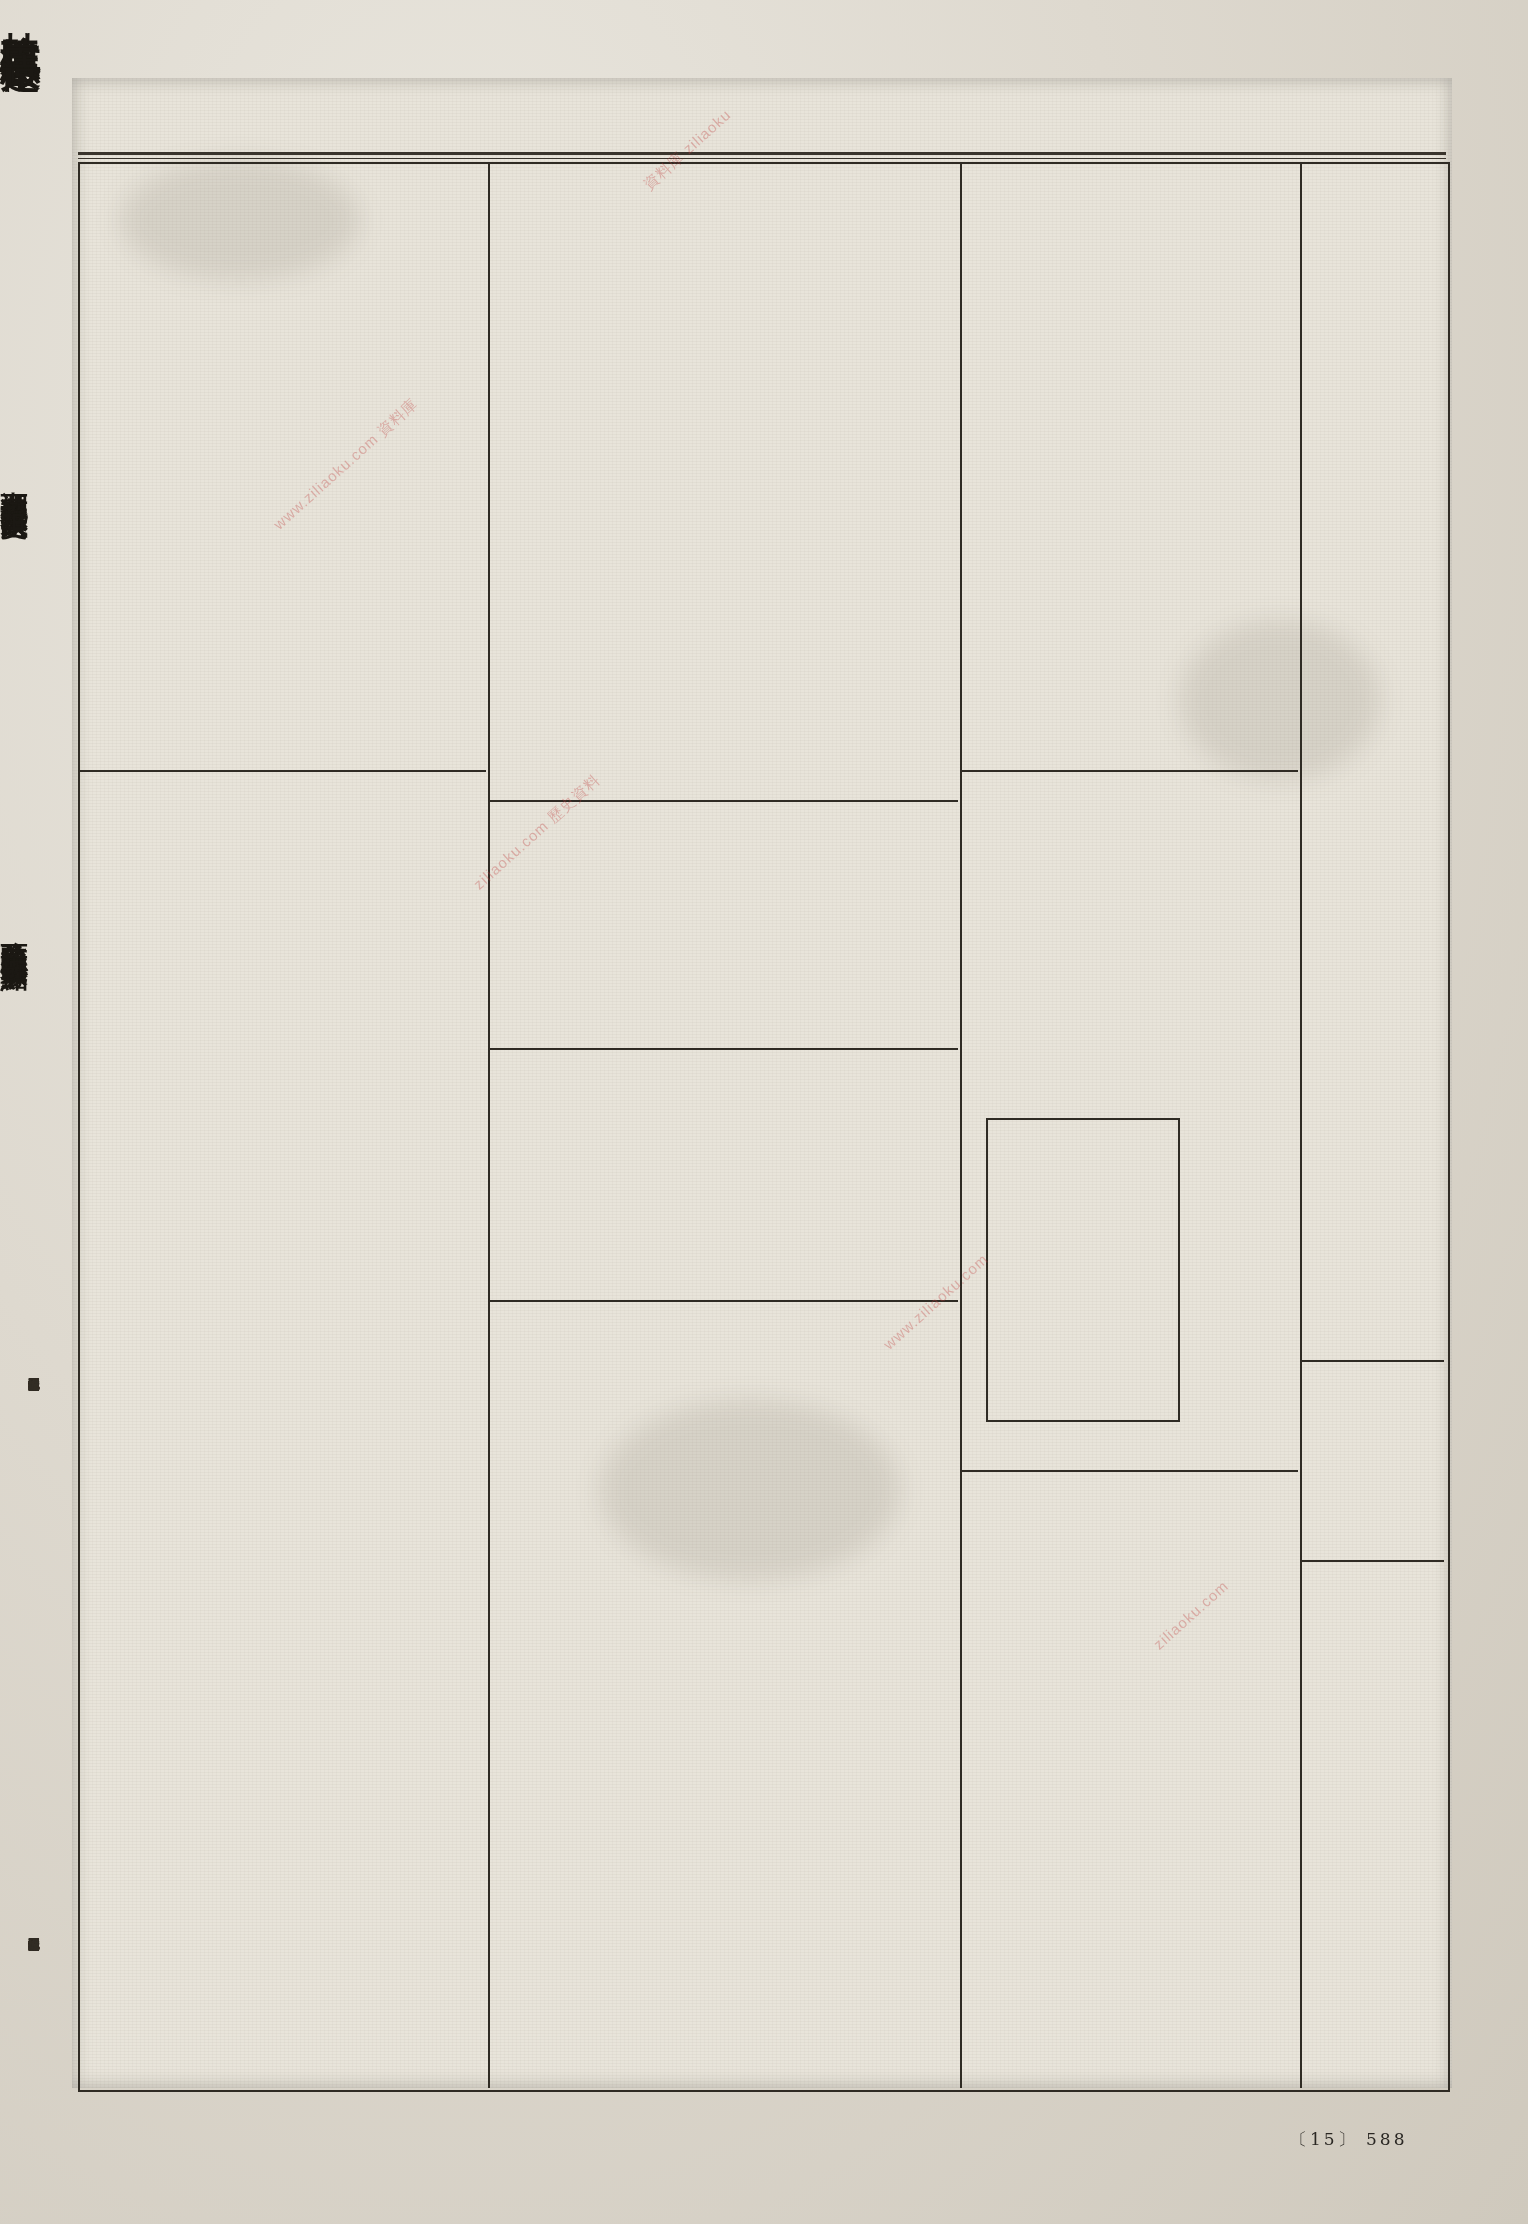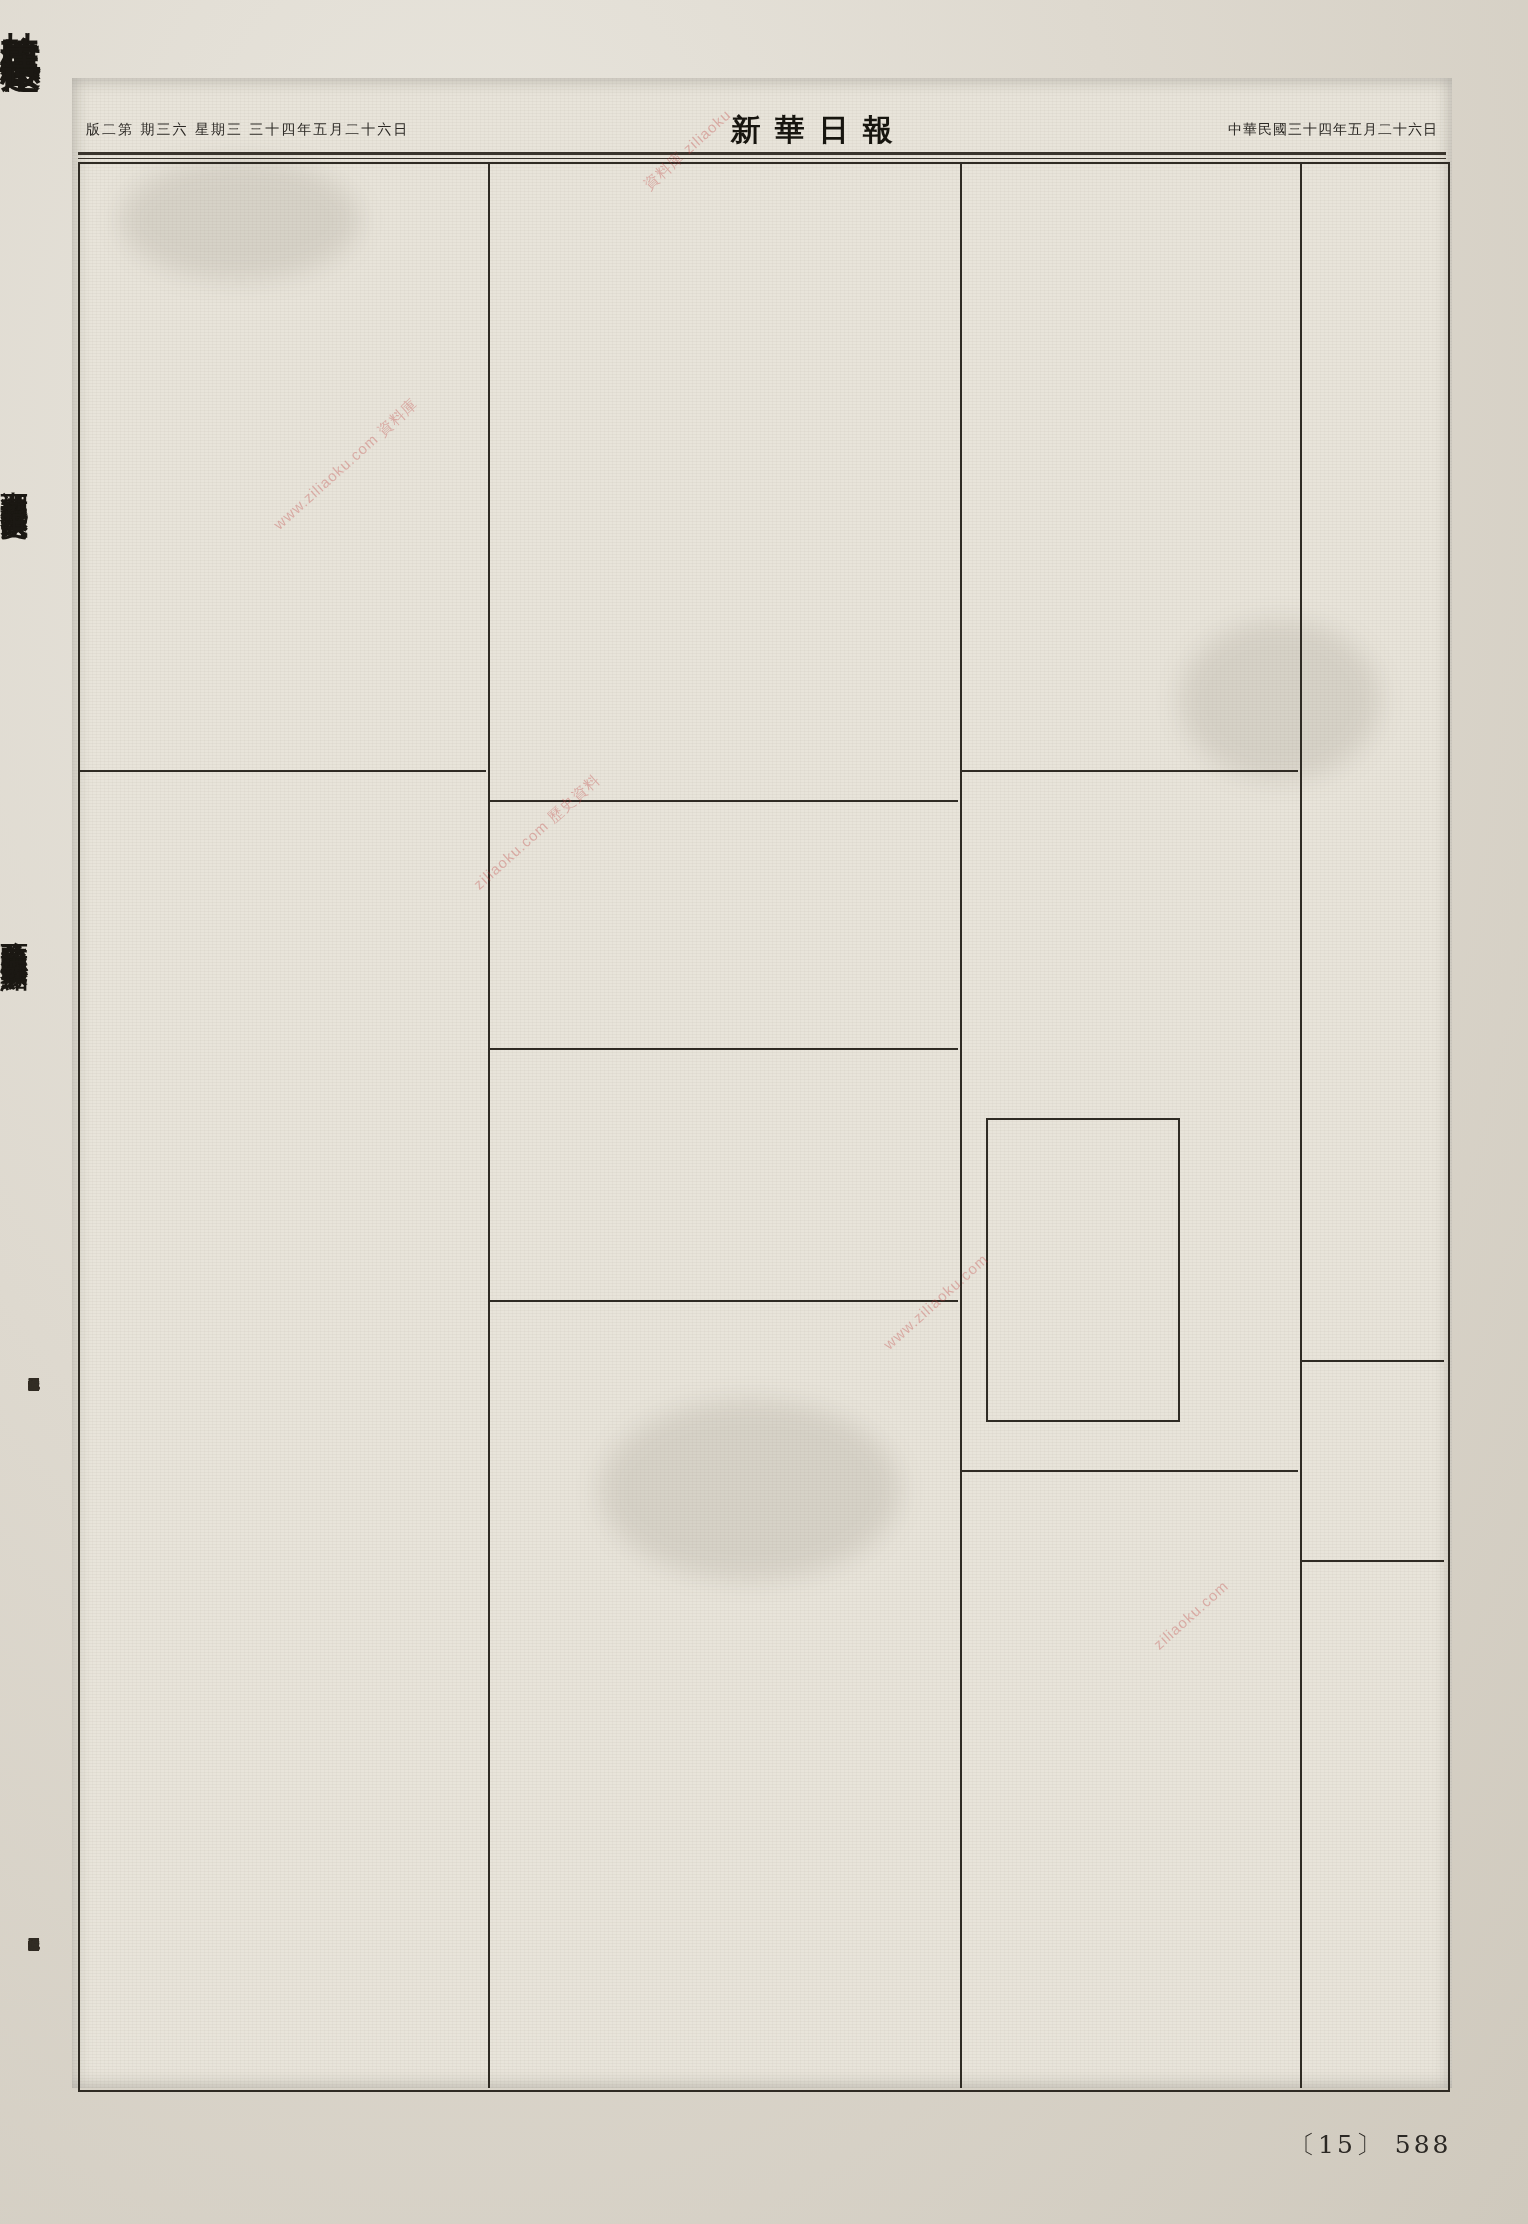--- a/index.html
+++ b/index.html
@@ -80,41 +80,36 @@
   
   .wm{
     position:absolute;color:rgba(190,60,60,.33);
     font-size:15px;letter-spacing:1px;white-space:nowrap;
     transform:rotate(-42deg);transform-origin:left top;
     font-family:"Liberation Sans",sans-serif;
     pointer-events:none;
   }
   .footer{
     position:absolute;left:1290px;top:2128px;
-    font-size:25px;color:#2b2824;letter-spacing:3px;
+    font-size:17px;color:#2b2824;letter-spacing:3px;
     font-family:"DejaVu Serif","Liberation Serif",serif;
   }
 </style>
 </head>
 <body>
 
 <div id="scan">
   <div id="paper">
     <div id="grain"></div>
   </div>
 
   <div class="smudge" style="left:120px;top:160px;width:240px;height:120px;"></div>
   <div class="smudge" style="left:1180px;top:620px;width:200px;height:160px;"></div>
   <div class="smudge" style="left:600px;top:1400px;width:300px;height:180px;"></div>
 
-  <div class="masthead">
-    <div class="mh-left">版二第 期三六 星期三 三十四年五月二十六日</div>
-    <div class="mh-title">新華日報</div>
-    <div class="mh-right">中華民國三十四年五月二十六日</div>
-  </div>
   <div class="rule" style="top:152px;"></div>
   <div class="rule" style="top:158px;height:1px;"></div>
 
   <div class="box" style="left:78px;top:162px;width:1368px;height:1926px;border-width:2px;"></div>
 
   <div class="vrule" style="left:488px;top:164px;height:1924px;"></div>
   <div class="vrule" style="left:960px;top:164px;height:1924px;"></div>
   <div class="vrule" style="left:1300px;top:164px;height:1924px;"></div>
   <div class="hrule" style="left:80px;top:770px;width:406px;"></div>
   <div class="hrule" style="left:490px;top:800px;width:468px;"></div>

